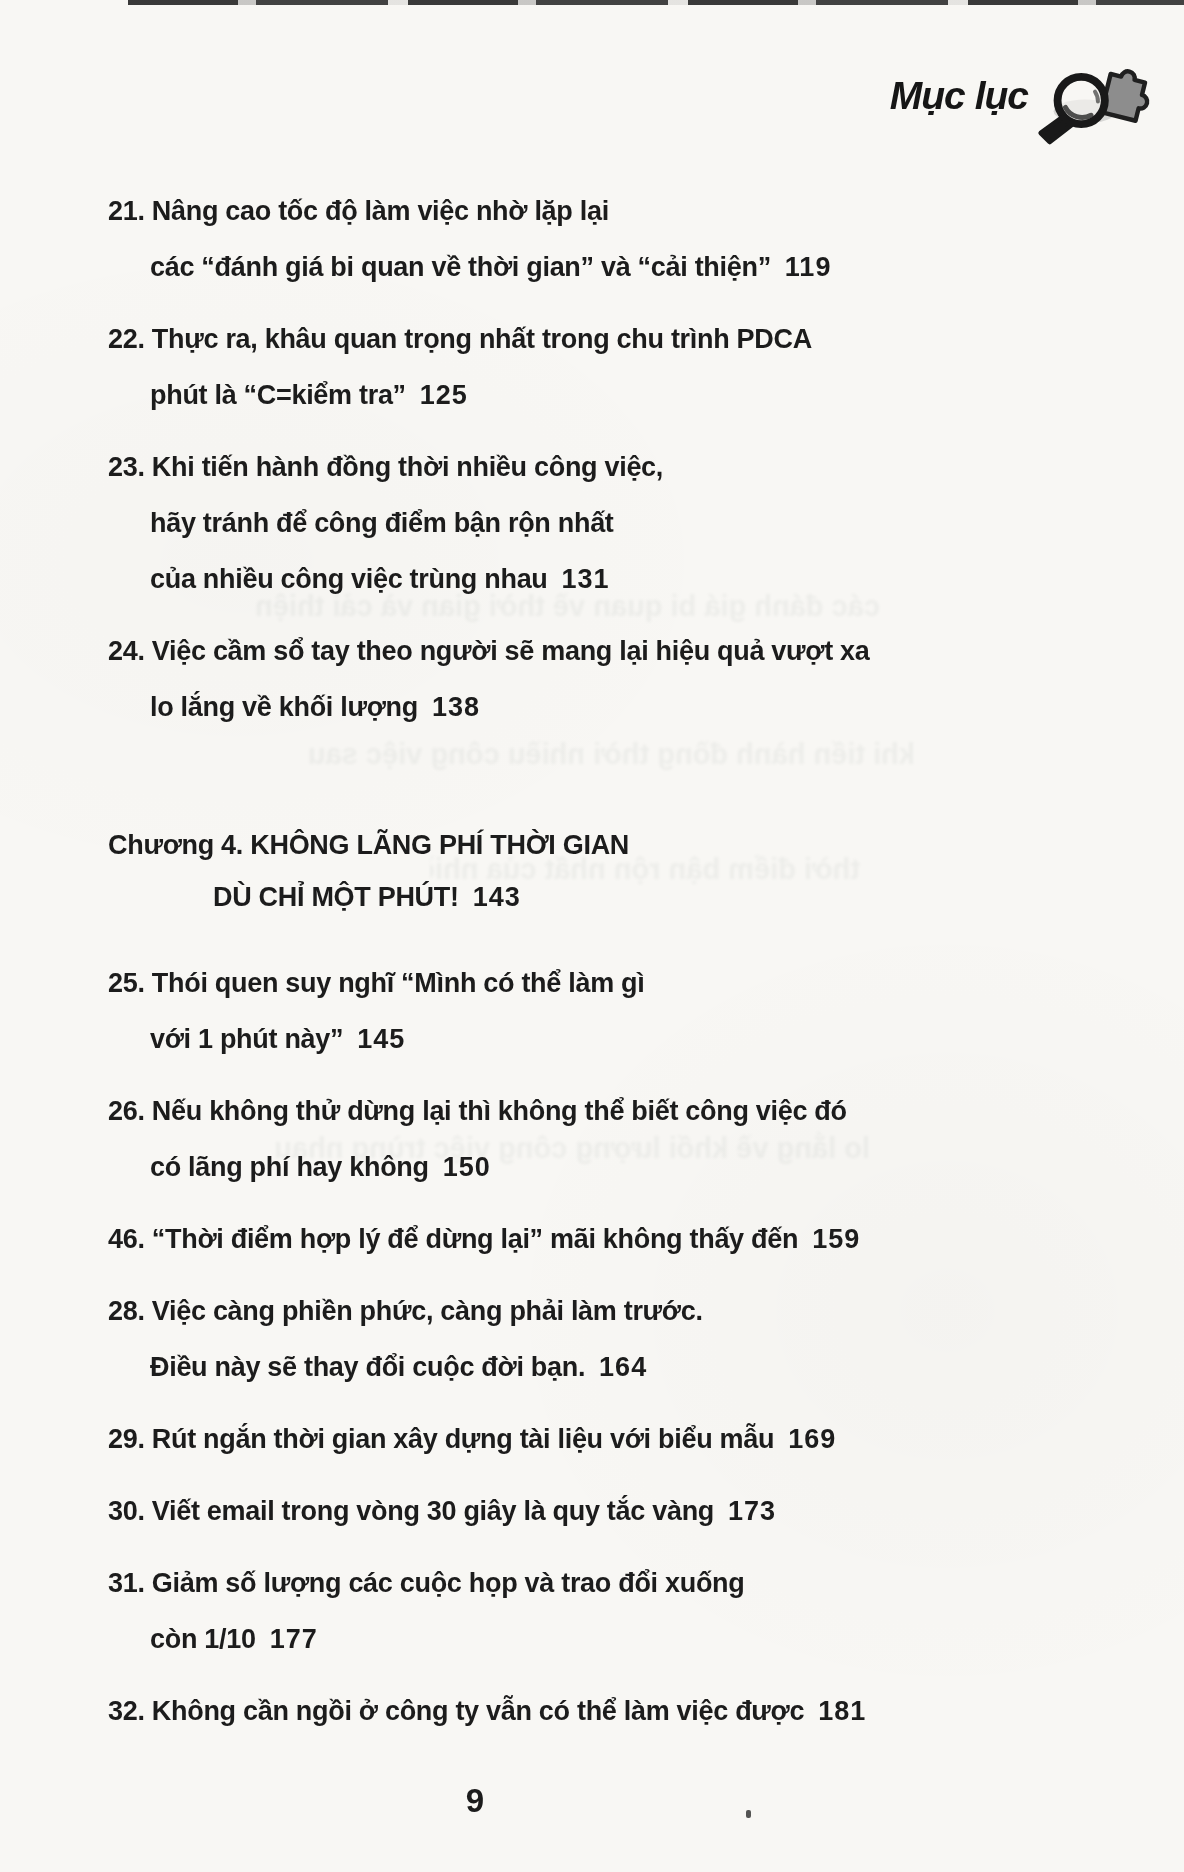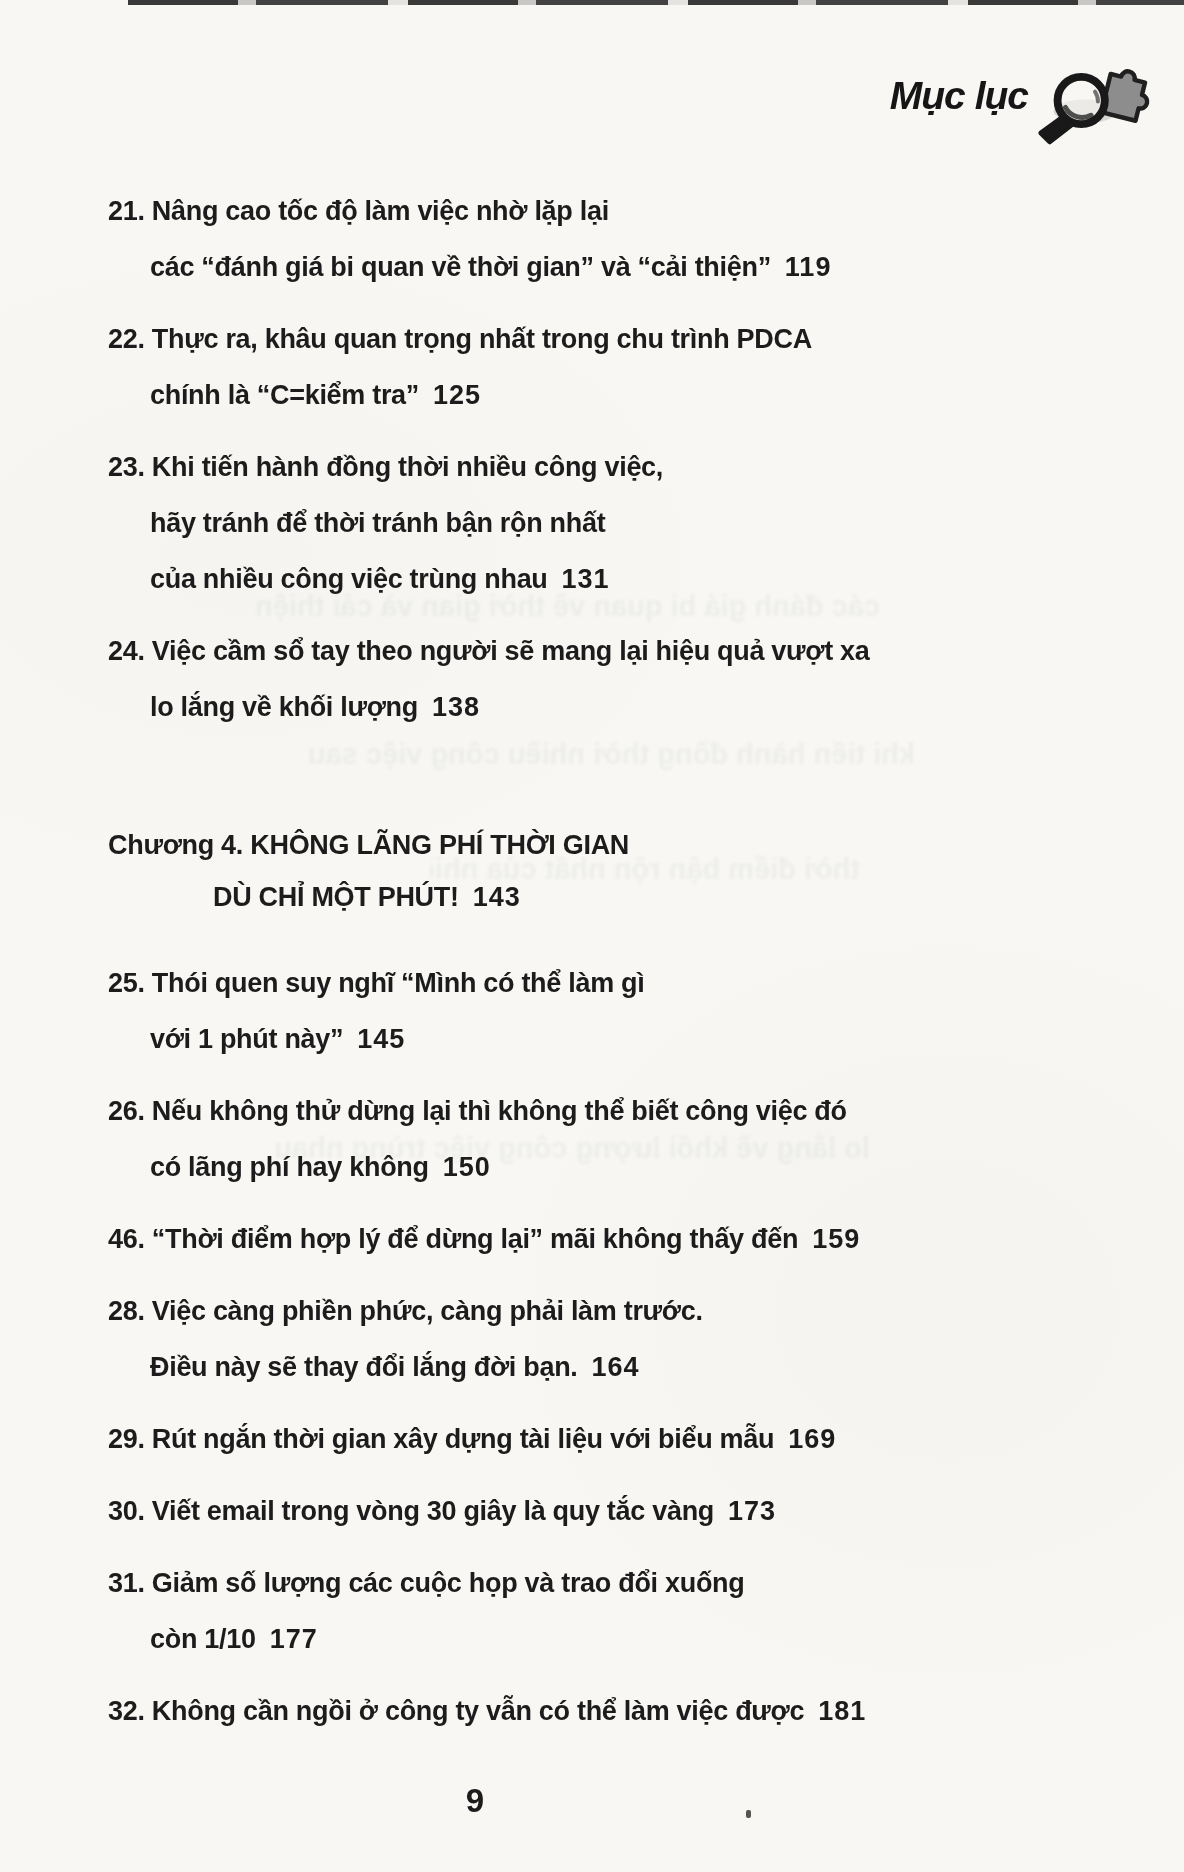--- a/index.html
+++ b/index.html
@@ -123,30 +123,30 @@
       <div class="line t-cont">
     <span class="txt">các “đánh giá bi quan về thời gian” và “cải thiện”</span>
     <span class="leader"></span>
     <span class="pg">119</span>
   </div>
       <div class="line t-entry">
     <span class="txt">22. Thực ra, khâu quan trọng nhất trong chu trình PDCA</span>
 
   </div>
       <div class="line t-cont">
-    <span class="txt">chính là “C=kiểm tra”</span>
+    <span class="txt">phút là “C=kiểm tra”</span>
     <span class="leader"></span>
     <span class="pg">125</span>
   </div>
       <div class="line t-entry">
     <span class="txt">23. Khi tiến hành đồng thời nhiều công việc,</span>
 
   </div>
       <div class="line t-cont">
-    <span class="txt">hãy tránh để thời tránh bận rộn nhất</span>
+    <span class="txt">hãy tránh để công điểm bận rộn nhất</span>
 
   </div>
       <div class="line t-cont">
     <span class="txt">của nhiều công việc trùng nhau</span>
     <span class="leader"></span>
     <span class="pg">131</span>
   </div>
       <div class="line t-entry">
     <span class="txt">24. Việc cầm sổ tay theo người sẽ mang lại hiệu quả vượt xa</span>
 
@@ -186,21 +186,21 @@
       <div class="line t-entry">
     <span class="txt">46. “Thời điểm hợp lý để dừng lại” mãi không thấy đến</span>
     <span class="leader"></span>
     <span class="pg">159</span>
   </div>
       <div class="line t-entry">
     <span class="txt">28. Việc càng phiền phức, càng phải làm trước.</span>
 
   </div>
       <div class="line t-cont">
-    <span class="txt">Điều này sẽ thay đổi lắng đời bạn.</span>
+    <span class="txt">Điều này sẽ thay đổi cuộc đời bạn.</span>
     <span class="leader"></span>
     <span class="pg">164</span>
   </div>
       <div class="line t-entry">
     <span class="txt">29. Rút ngắn thời gian xây dựng tài liệu với biểu mẫu</span>
     <span class="leader"></span>
     <span class="pg">169</span>
   </div>
       <div class="line t-entry">
     <span class="txt">30. Viết email trong vòng 30 giây là quy tắc vàng</span>

